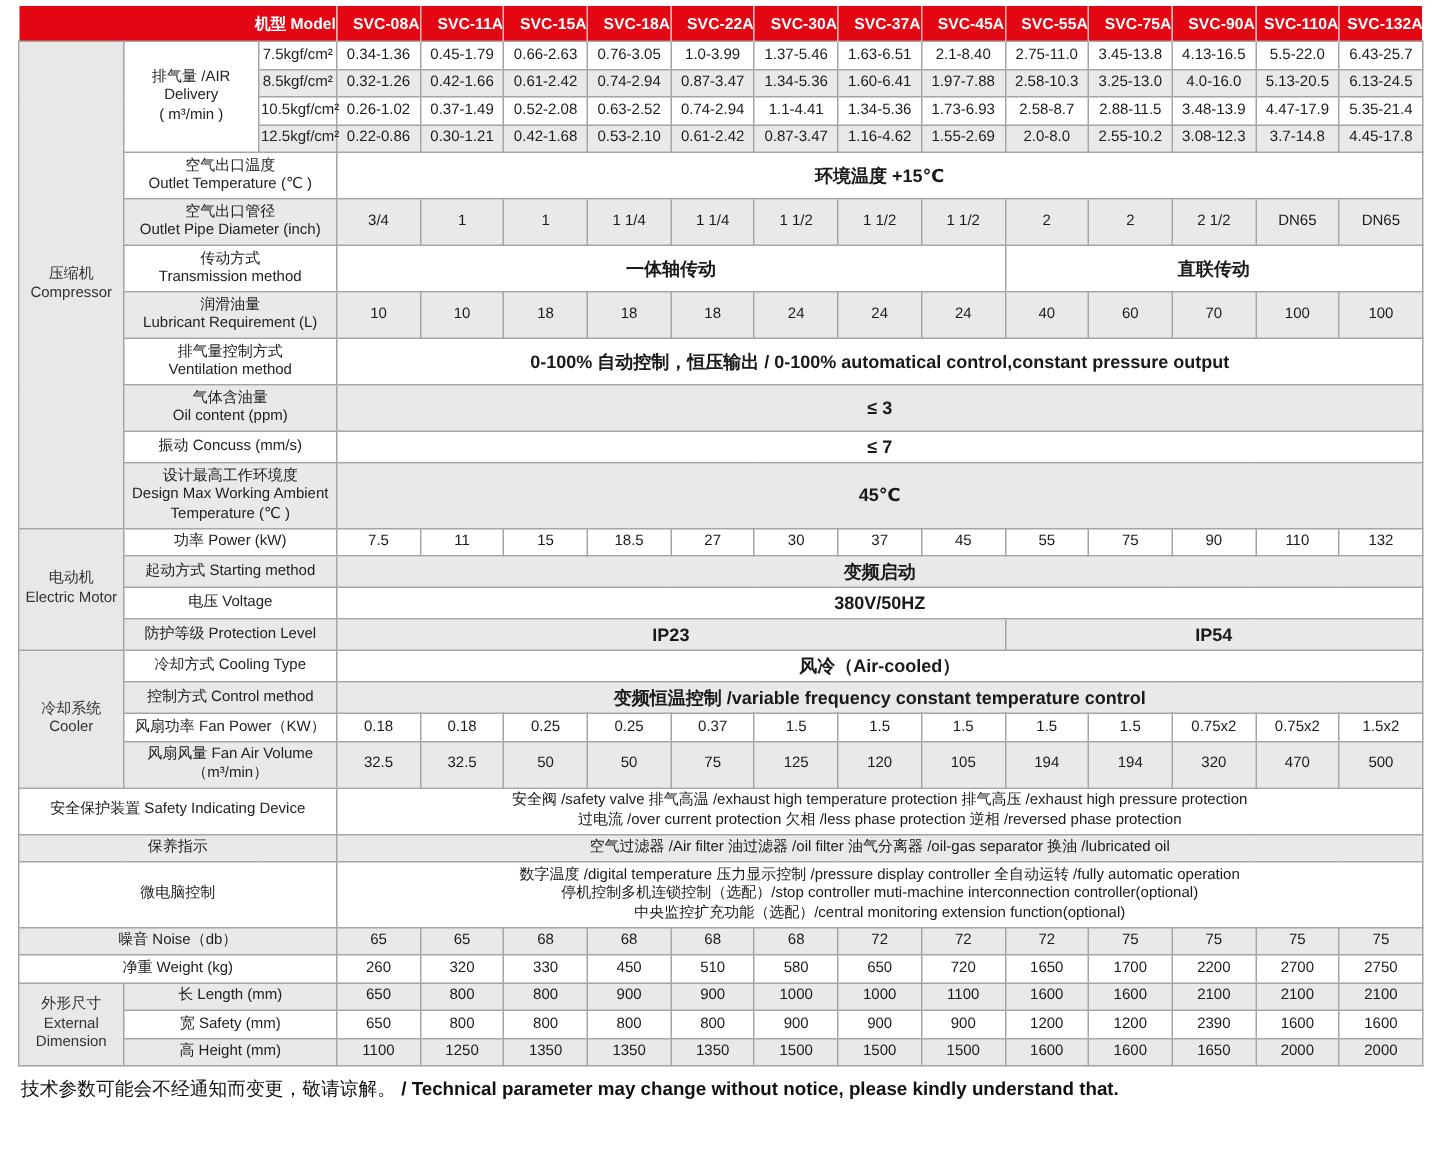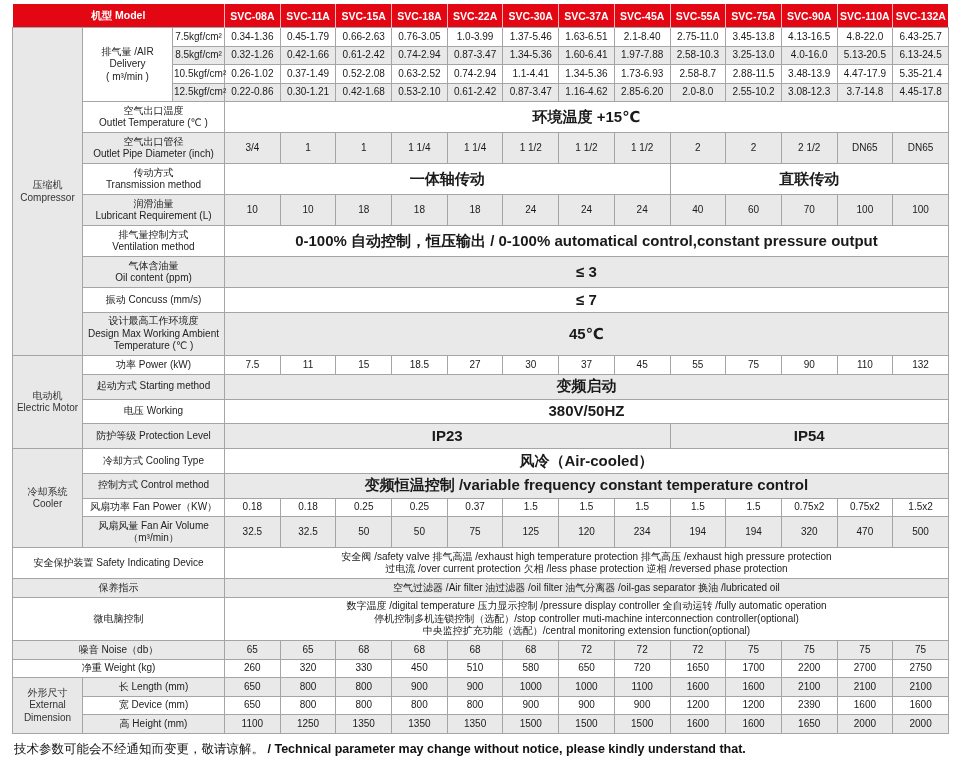--- a/index.html
+++ b/index.html
@@ -2,29 +2,29 @@
 <html><head>
 <meta charset="utf-8">
 <style>
   html,body{margin:0;padding:0;background:#fff;}
   body{width:960px;font-family:"Liberation Sans","DejaVu Sans",sans-serif;color:#1a1a1a;}
   .page{padding:4px 12px 0 12px;}
   .title{color:#e30613;font-size:30px;font-weight:bold;margin:6px 0 2px 0;letter-spacing:1px;}
   .subtitle{color:#e30613;font-size:15px;font-weight:bold;margin:0 0 9px 0;}
   table.spec{width:936px;border-collapse:collapse;table-layout:fixed;font-size:10px;}
   table.spec thead th{background:#e30613;color:#fff;font-weight:bold;font-size:10.5px;height:23px;
-      padding:0;border:none;border-left:1px solid #f8b5ba;}
+      padding:0;border:none;border-left:1px solid #f8b5ba;text-align:right;}
   table.spec thead th:first-child{border-left:none;}
   table.spec td{border:1px solid #a5a5a5;text-align:center;vertical-align:middle;
       padding:2.5px 1px;line-height:1.25;background:#fff;white-space:pre-line;}
   table.spec tr.shade td{background:#e9e9e9;}
   table.spec td.group{background:#e8e8e8 !important;color:#333;}
   table.spec td.label, table.spec td.biglabel{color:#222;}
   table.spec td.val{font-size:10px;}
-  table.spec td.span{font-weight:bold;font-size:15px;}
+  table.spec td.span{font-weight:bold;font-size:12px;}
   table.spec td.note{font-size:10px;}
   .footer{font-size:12.5px;margin:7px 0 6px 2px;color:#111;}
   .footer .en{font-weight:bold;}
 </style>
 </head>
 <body>
 
 <div class="page">
 
   <table class="spec">
@@ -76,21 +76,21 @@
           <td class="val val">0.45-1.79</td>
           <td class="val val">0.66-2.63</td>
           <td class="val val">0.76-3.05</td>
           <td class="val val">1.0-3.99</td>
           <td class="val val">1.37-5.46</td>
           <td class="val val">1.63-6.51</td>
           <td class="val val">2.1-8.40</td>
           <td class="val val">2.75-11.0</td>
           <td class="val val">3.45-13.8</td>
           <td class="val val">4.13-16.5</td>
-          <td class="val val">4.8-22.0</td>
+          <td class="val val">5.5-22.0</td>
           <td class="val val">6.43-25.7</td>
         </tr>
         <tr class="shade">
           <td class="label">8.5kgf/cm²</td>
           <td class="val val">0.32-1.26</td>
           <td class="val val">0.42-1.66</td>
           <td class="val val">0.61-2.42</td>
           <td class="val val">0.74-2.94</td>
           <td class="val val">0.87-3.47</td>
           <td class="val val">1.34-5.36</td>
@@ -120,21 +120,21 @@
         </tr>
         <tr class="shade">
           <td class="label">12.5kgf/cm²</td>
           <td class="val val">0.22-0.86</td>
           <td class="val val">0.30-1.21</td>
           <td class="val val">0.42-1.68</td>
           <td class="val val">0.53-2.10</td>
           <td class="val val">0.61-2.42</td>
           <td class="val val">0.87-3.47</td>
           <td class="val val">1.16-4.62</td>
-          <td class="val val">2.85-6.20</td>
+          <td class="val val">1.55-2.69</td>
           <td class="val val">2.0-8.0</td>
           <td class="val val">2.55-10.2</td>
           <td class="val val">3.08-12.3</td>
           <td class="val val">3.7-14.8</td>
           <td class="val val">4.45-17.8</td>
         </tr>
         <tr>
           <td colspan="2" class="label">空气出口温度
 Outlet Temperature (℃ )</td>
           <td colspan="13" class="val span">环境温度 +15℃</td>
@@ -215,21 +215,21 @@
           <td class="val val">75</td>
           <td class="val val">90</td>
           <td class="val val">110</td>
           <td class="val val">132</td>
         </tr>
         <tr class="shade">
           <td colspan="2" class="label">起动方式 Starting method</td>
           <td colspan="13" class="val span">变频启动</td>
         </tr>
         <tr>
-          <td colspan="2" class="label">电压 Working</td>
+          <td colspan="2" class="label">电压 Voltage</td>
           <td colspan="13" class="val span">380V/50HZ</td>
         </tr>
         <tr class="shade">
           <td colspan="2" class="label">防护等级 Protection Level</td>
           <td colspan="8" class="val span">IP23</td>
           <td colspan="5" class="val span">IP54</td>
         </tr>
         <tr>
           <td rowspan="4" class="group">冷却系统
 Cooler</td>
@@ -258,21 +258,21 @@
         </tr>
         <tr class="shade">
           <td colspan="2" class="label">风扇风量 Fan Air Volume（m³/min）</td>
           <td class="val val">32.5</td>
           <td class="val val">32.5</td>
           <td class="val val">50</td>
           <td class="val val">50</td>
           <td class="val val">75</td>
           <td class="val val">125</td>
           <td class="val val">120</td>
-          <td class="val val">234</td>
+          <td class="val val">105</td>
           <td class="val val">194</td>
           <td class="val val">194</td>
           <td class="val val">320</td>
           <td class="val val">470</td>
           <td class="val val">500</td>
         </tr>
         <tr>
           <td colspan="3" class="biglabel">安全保护装置 Safety Indicating Device</td>
           <td colspan="13" class="val note">安全阀 /safety valve  排气高温 /exhaust high temperature protection  排气高压 /exhaust high pressure protection
 过电流 /over current protection  欠相 /less phase protection  逆相 /reversed phase  protection</td>
@@ -332,21 +332,21 @@
           <td class="val val">1000</td>
           <td class="val val">1000</td>
           <td class="val val">1100</td>
           <td class="val val">1600</td>
           <td class="val val">1600</td>
           <td class="val val">2100</td>
           <td class="val val">2100</td>
           <td class="val val">2100</td>
         </tr>
         <tr>
-          <td colspan="2" class="label">宽 Device   (mm)</td>
+          <td colspan="2" class="label">宽 Safety   (mm)</td>
           <td class="val val">650</td>
           <td class="val val">800</td>
           <td class="val val">800</td>
           <td class="val val">800</td>
           <td class="val val">800</td>
           <td class="val val">900</td>
           <td class="val val">900</td>
           <td class="val val">900</td>
           <td class="val val">1200</td>
           <td class="val val">1200</td>

